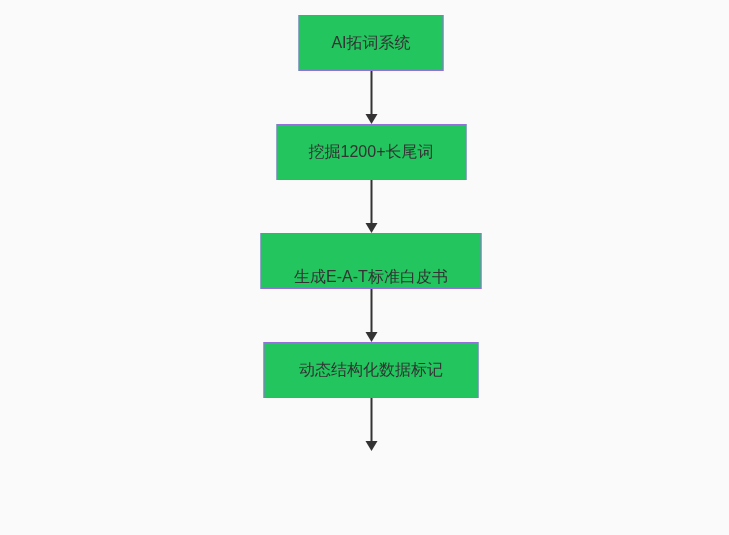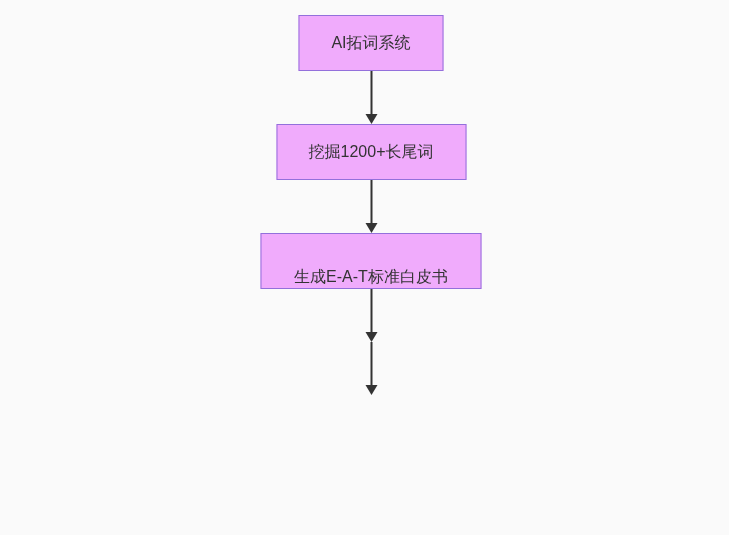--- a/index.html
+++ b/index.html
@@ -16,21 +16,21 @@
     left: 371px;
     top: 15px;
     transform: translateX(-50%);
     display: flex;
     flex-direction: column;
     align-items: center;
   }
   .node {
     box-sizing: border-box;
     height: 56px;
-    background: #f0abfc;
+    background: #22c55e;
     border: 1px solid #9370DB;
     display: flex;
     align-items: center;
     justify-content: center;
     color: #333333;
     font-size: 16px;
     white-space: nowrap;
   }
   .node.w1 { width: 145px; }
   .node.w2 { width: 190px; }
@@ -81,20 +81,23 @@
 
   <div class="node w3">
     <span>生成E-A-T标准白皮书</span>
   </div>
 
   <div class="connector">
     <div class="line"></div>
     <div class="arrowhead"></div>
   </div>
 
+  <div class="node w4">
+    <span>动态结构化数据标记</span>
+  </div>
 
   <div class="connector">
     <div class="line"></div>
     <div class="arrowhead"></div>
   </div>
 
 
 </div>
 
 </body></html>

